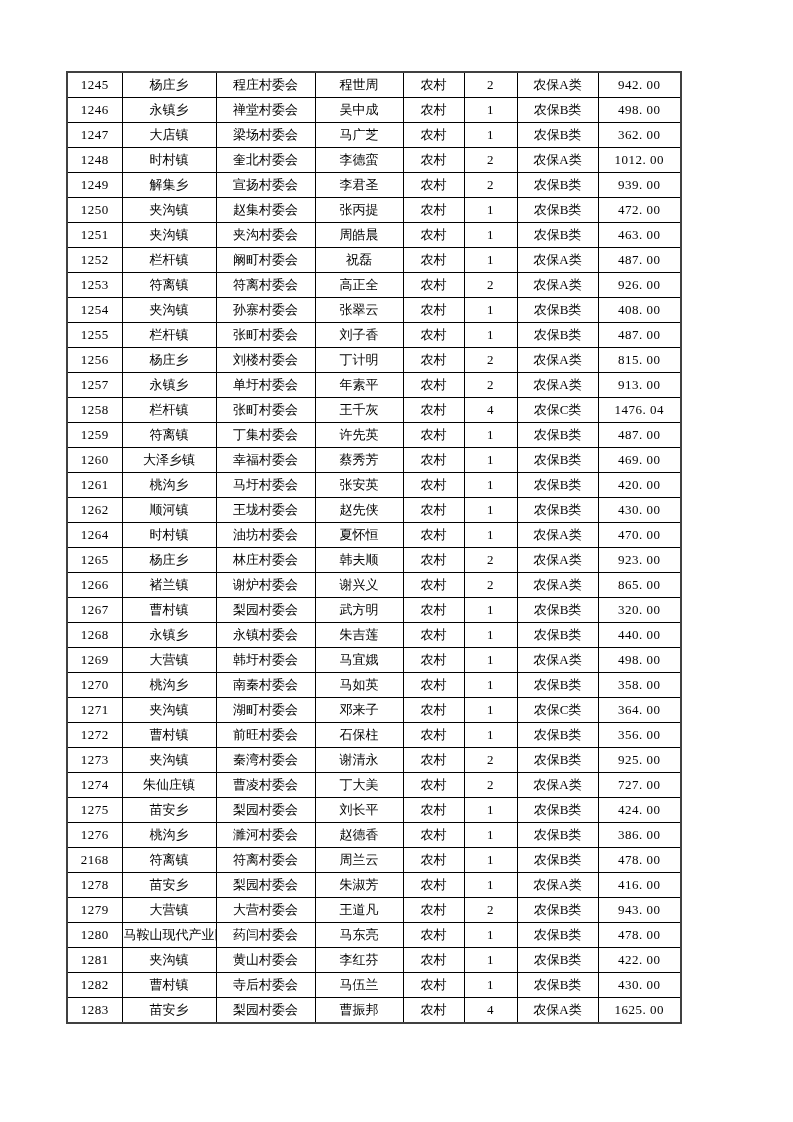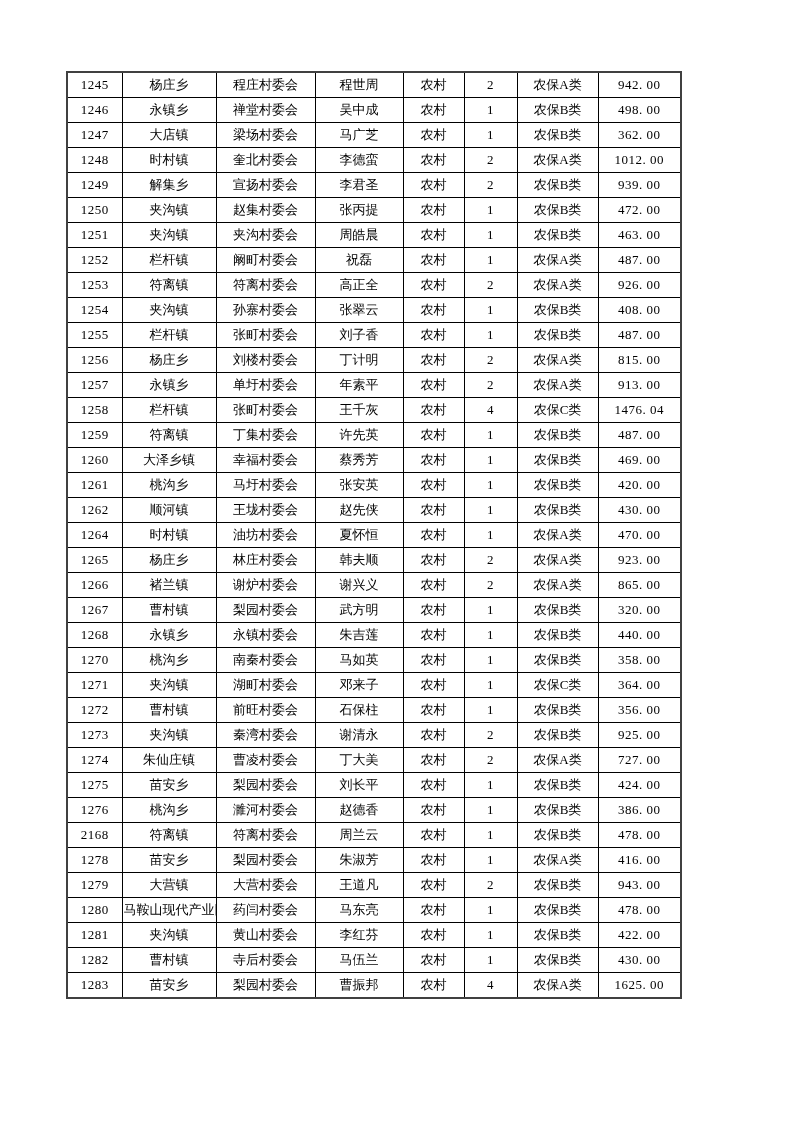--- a/index.html
+++ b/index.html
@@ -288,20 +288,30 @@
           <td class="col-id">1268</td>
           <td class="col-township">永镇乡</td>
           <td class="col-village">永镇村委会</td>
           <td class="col-name">朱吉莲</td>
           <td class="col-category">农村</td>
           <td class="col-count">1</td>
           <td class="col-insurance">农保B类</td>
           <td class="col-amount">440. 00</td>
         </tr>
         <tr>
+          <td class="col-id">1269</td>
+          <td class="col-township">大营镇</td>
+          <td class="col-village">韩圩村委会</td>
+          <td class="col-name">马宜娥</td>
+          <td class="col-category">农村</td>
+          <td class="col-count">1</td>
+          <td class="col-insurance">农保A类</td>
+          <td class="col-amount">498. 00</td>
+        </tr>
+        <tr>
           <td class="col-id">1270</td>
           <td class="col-township">桃沟乡</td>
           <td class="col-village">南秦村委会</td>
           <td class="col-name">马如英</td>
           <td class="col-category">农村</td>
           <td class="col-count">1</td>
           <td class="col-insurance">农保B类</td>
           <td class="col-amount">358. 00</td>
         </tr>
         <tr>

